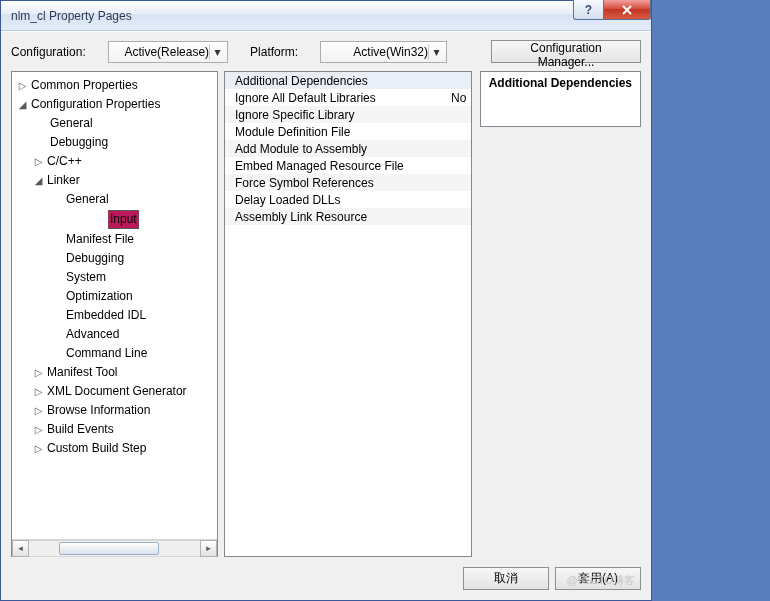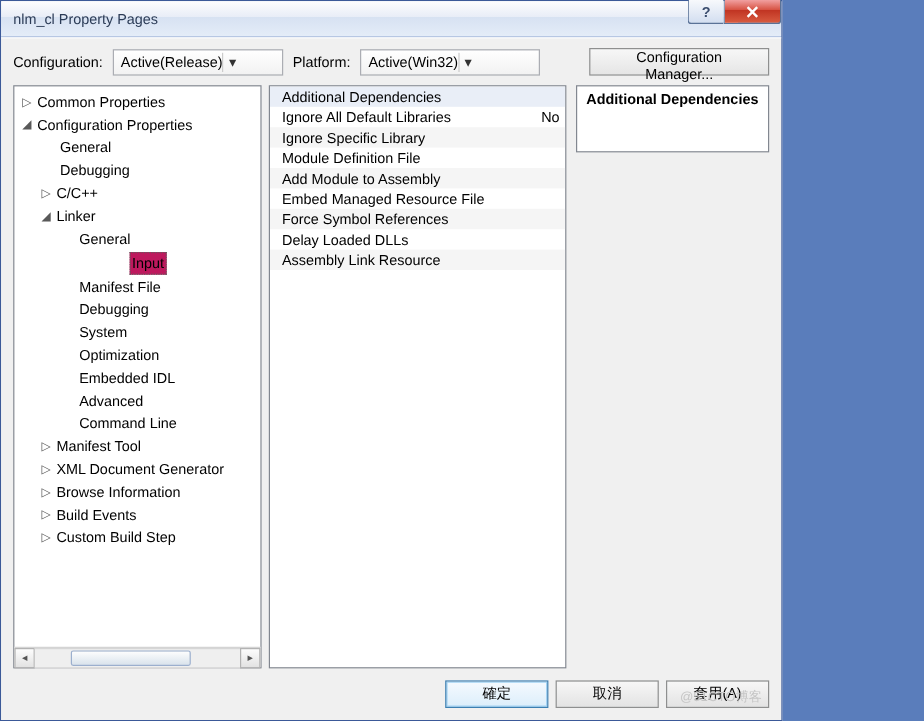--- a/index.html
+++ b/index.html
@@ -43,45 +43,44 @@
     flex: 1;
     background: #f0f0f0;
     padding: 8px 10px 10px 10px;
     display: flex;
     flex-direction: column;
     border-top: 1px solid #fff;
   }
   .cfgrow {
     display: flex;
     align-items: center;
-    gap: 8px;
+    gap: 22px;
     margin-bottom: 8px;
   }
   .cfgrow label { color: #000; }
   .dropdown {
     height: 22px;
     border: 1px solid #abadb3;
     background: linear-gradient(#fff,#f2f2f2);
-    display: flex; align-items: center; justify-content: flex-start;
+    display: flex; align-items: center; justify-content: flex-end;
     padding: 0 2px 0 6px;
     font-size: 12px;
   }
   .dropdown .arrow {
     width: 16px; height: 16px; display:flex; align-items:center; justify-content:center;
     border-left: 1px solid #ccc;
     color:#333;
   }
   .cfgbtn {
     height: 23px;
     padding: 0 10px;
     border: 1px solid #8e8f8f;
     background: linear-gradient(#f7f7f7,#e5e5e5);
     font-size: 12px;
     min-width: 150px;
-    margin-left: 25px;
   }
   .mainarea {
     flex: 1;
     display: flex;
     gap: 6px;
     min-height: 0;
   }
   .treepanel {
     width: 207px;
     border: 1px solid #828790;
@@ -321,20 +320,19 @@
           </div>
         </div>
         <div class="descpanel">
           <div class="dtitle">Additional Dependencies</div>
         </div>
       </div>
 
     </div>
 
     <div class="footer">
-      <button class="default">確定</button>
       <button>取消</button>
       <button>套用(A)</button>
       <span class="watermark">@51CTO博客</span>
     </div>
 
   </div>
 </div>
 
 </body></html>

